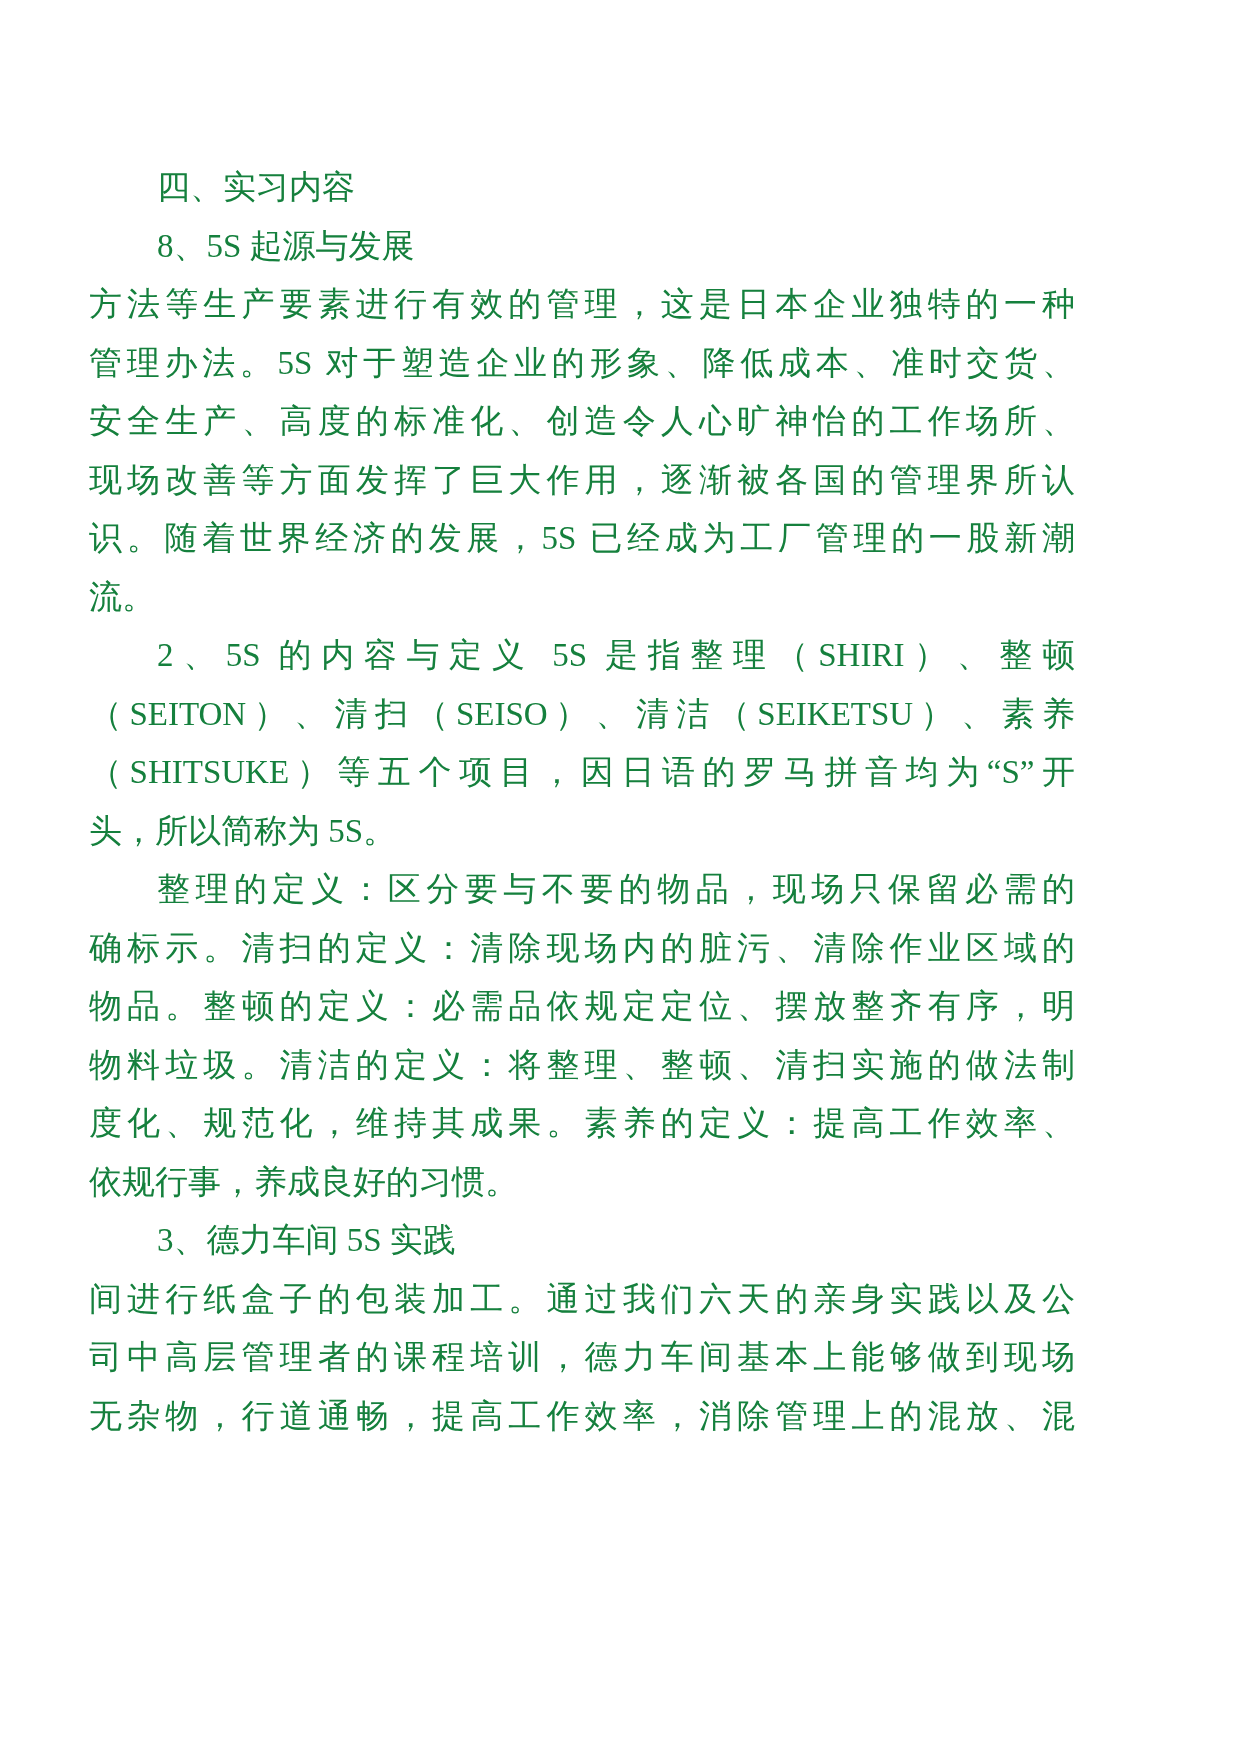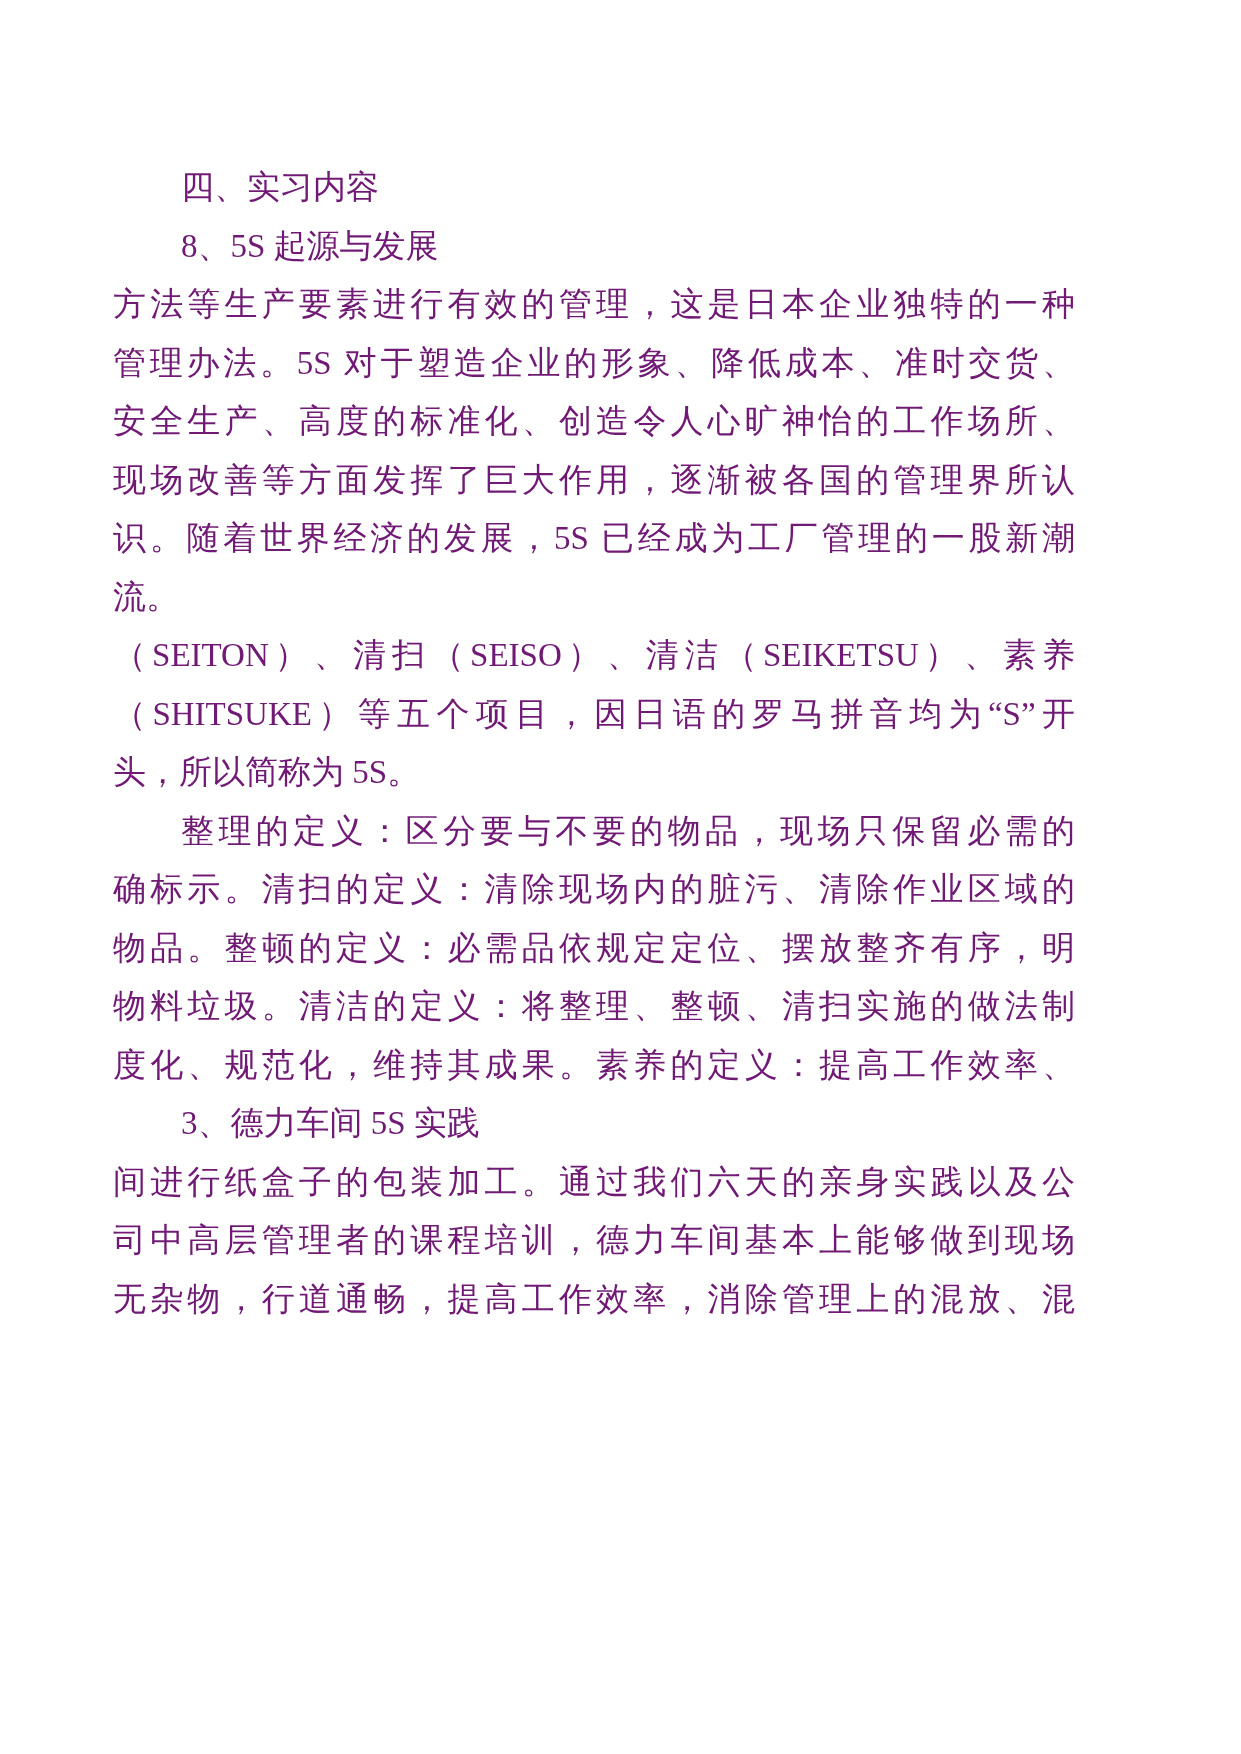--- a/index.html
+++ b/index.html
@@ -6,24 +6,24 @@
     margin: 0;
     padding: 0;
     background: #ffffff;
   }
   .page {
     position: relative;
     width: 1241px;
     height: 1573px;
     background: #ffffff;
     box-sizing: border-box;
-    padding: 158px 166px 0 113px;
+    padding: 158px 166px 0 89px;
     font-family: "Liberation Serif", serif;
     font-size: 33px;
-    color: #701a75;
+    color: #15803d;
     overflow: hidden;
   }
   .line {
     height: 58.5px;
     line-height: 58.5px;
     text-align: left;
   }
   .line.j {
     text-align: justify;
     text-align-last: justify;
@@ -37,25 +37,27 @@
 
 <div class="page">
   <div class="line ind">四、实习内容</div>
   <div class="line ind">8、5S 起源与发展</div>
   <div class="line j">方法等生产要素进行有效的管理，这是日本企业独特的一种</div>
   <div class="line j">管理办法。5S 对于塑造企业的形象、降低成本、准时交货、</div>
   <div class="line j">安全生产、高度的标准化、创造令人心旷神怡的工作场所、</div>
   <div class="line j">现场改善等方面发挥了巨大作用，逐渐被各国的管理界所认</div>
   <div class="line j">识。随着世界经济的发展，5S 已经成为工厂管理的一股新潮</div>
   <div class="line">流。</div>
+  <div class="line ind j">2、5S 的内容与定义 5S 是指整理（SHIRI）、整顿</div>
   <div class="line j">（SEITON）、清扫（SEISO）、清洁（SEIKETSU）、素养</div>
   <div class="line j">（SHITSUKE）等五个项目，因日语的罗马拼音均为“S”开</div>
   <div class="line">头，所以简称为 5S。</div>
   <div class="line ind j">整理的定义：区分要与不要的物品，现场只保留必需的</div>
   <div class="line j">确标示。清扫的定义：清除现场内的脏污、清除作业区域的</div>
   <div class="line j">物品。整顿的定义：必需品依规定定位、摆放整齐有序，明</div>
   <div class="line j">物料垃圾。清洁的定义：将整理、整顿、清扫实施的做法制</div>
   <div class="line j">度化、规范化，维持其成果。素养的定义：提高工作效率、</div>
+  <div class="line">依规行事，养成良好的习惯。</div>
   <div class="line ind">3、德力车间 5S 实践</div>
   <div class="line j">间进行纸盒子的包装加工。通过我们六天的亲身实践以及公</div>
   <div class="line j">司中高层管理者的课程培训，德力车间基本上能够做到现场</div>
   <div class="line j">无杂物，行道通畅，提高工作效率，消除管理上的混放、混</div>
 </div>
 
 </body></html>

